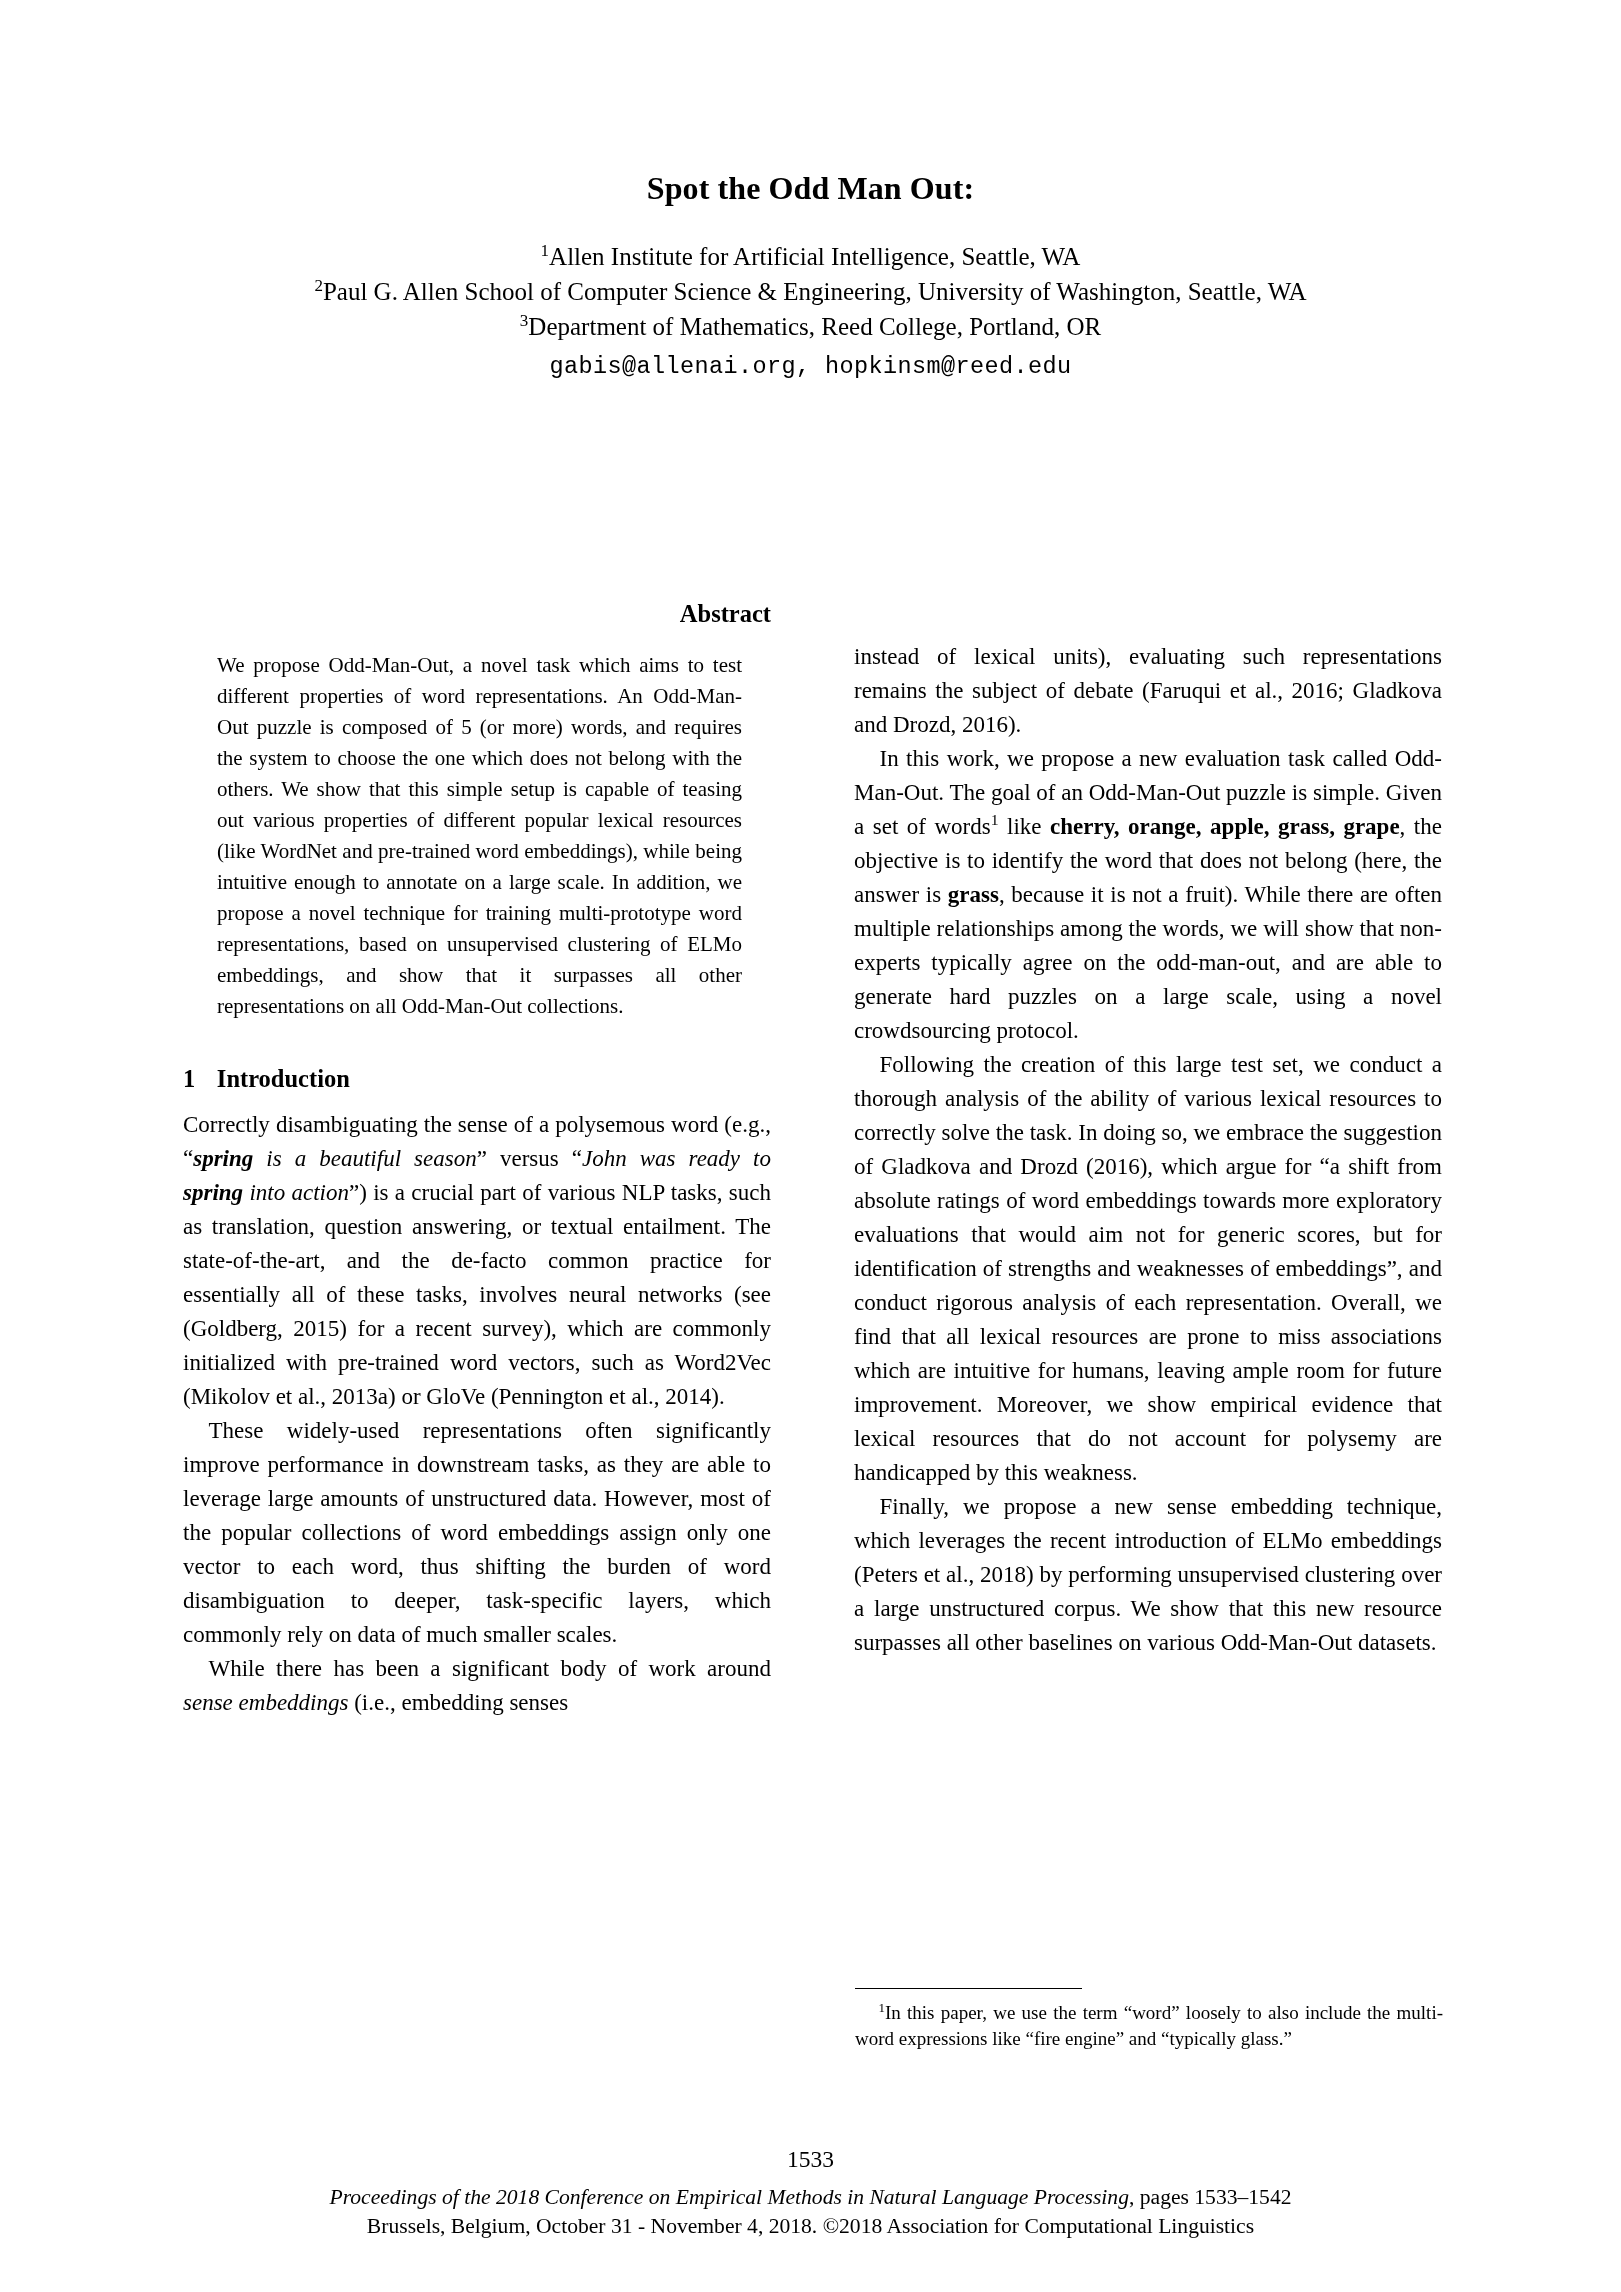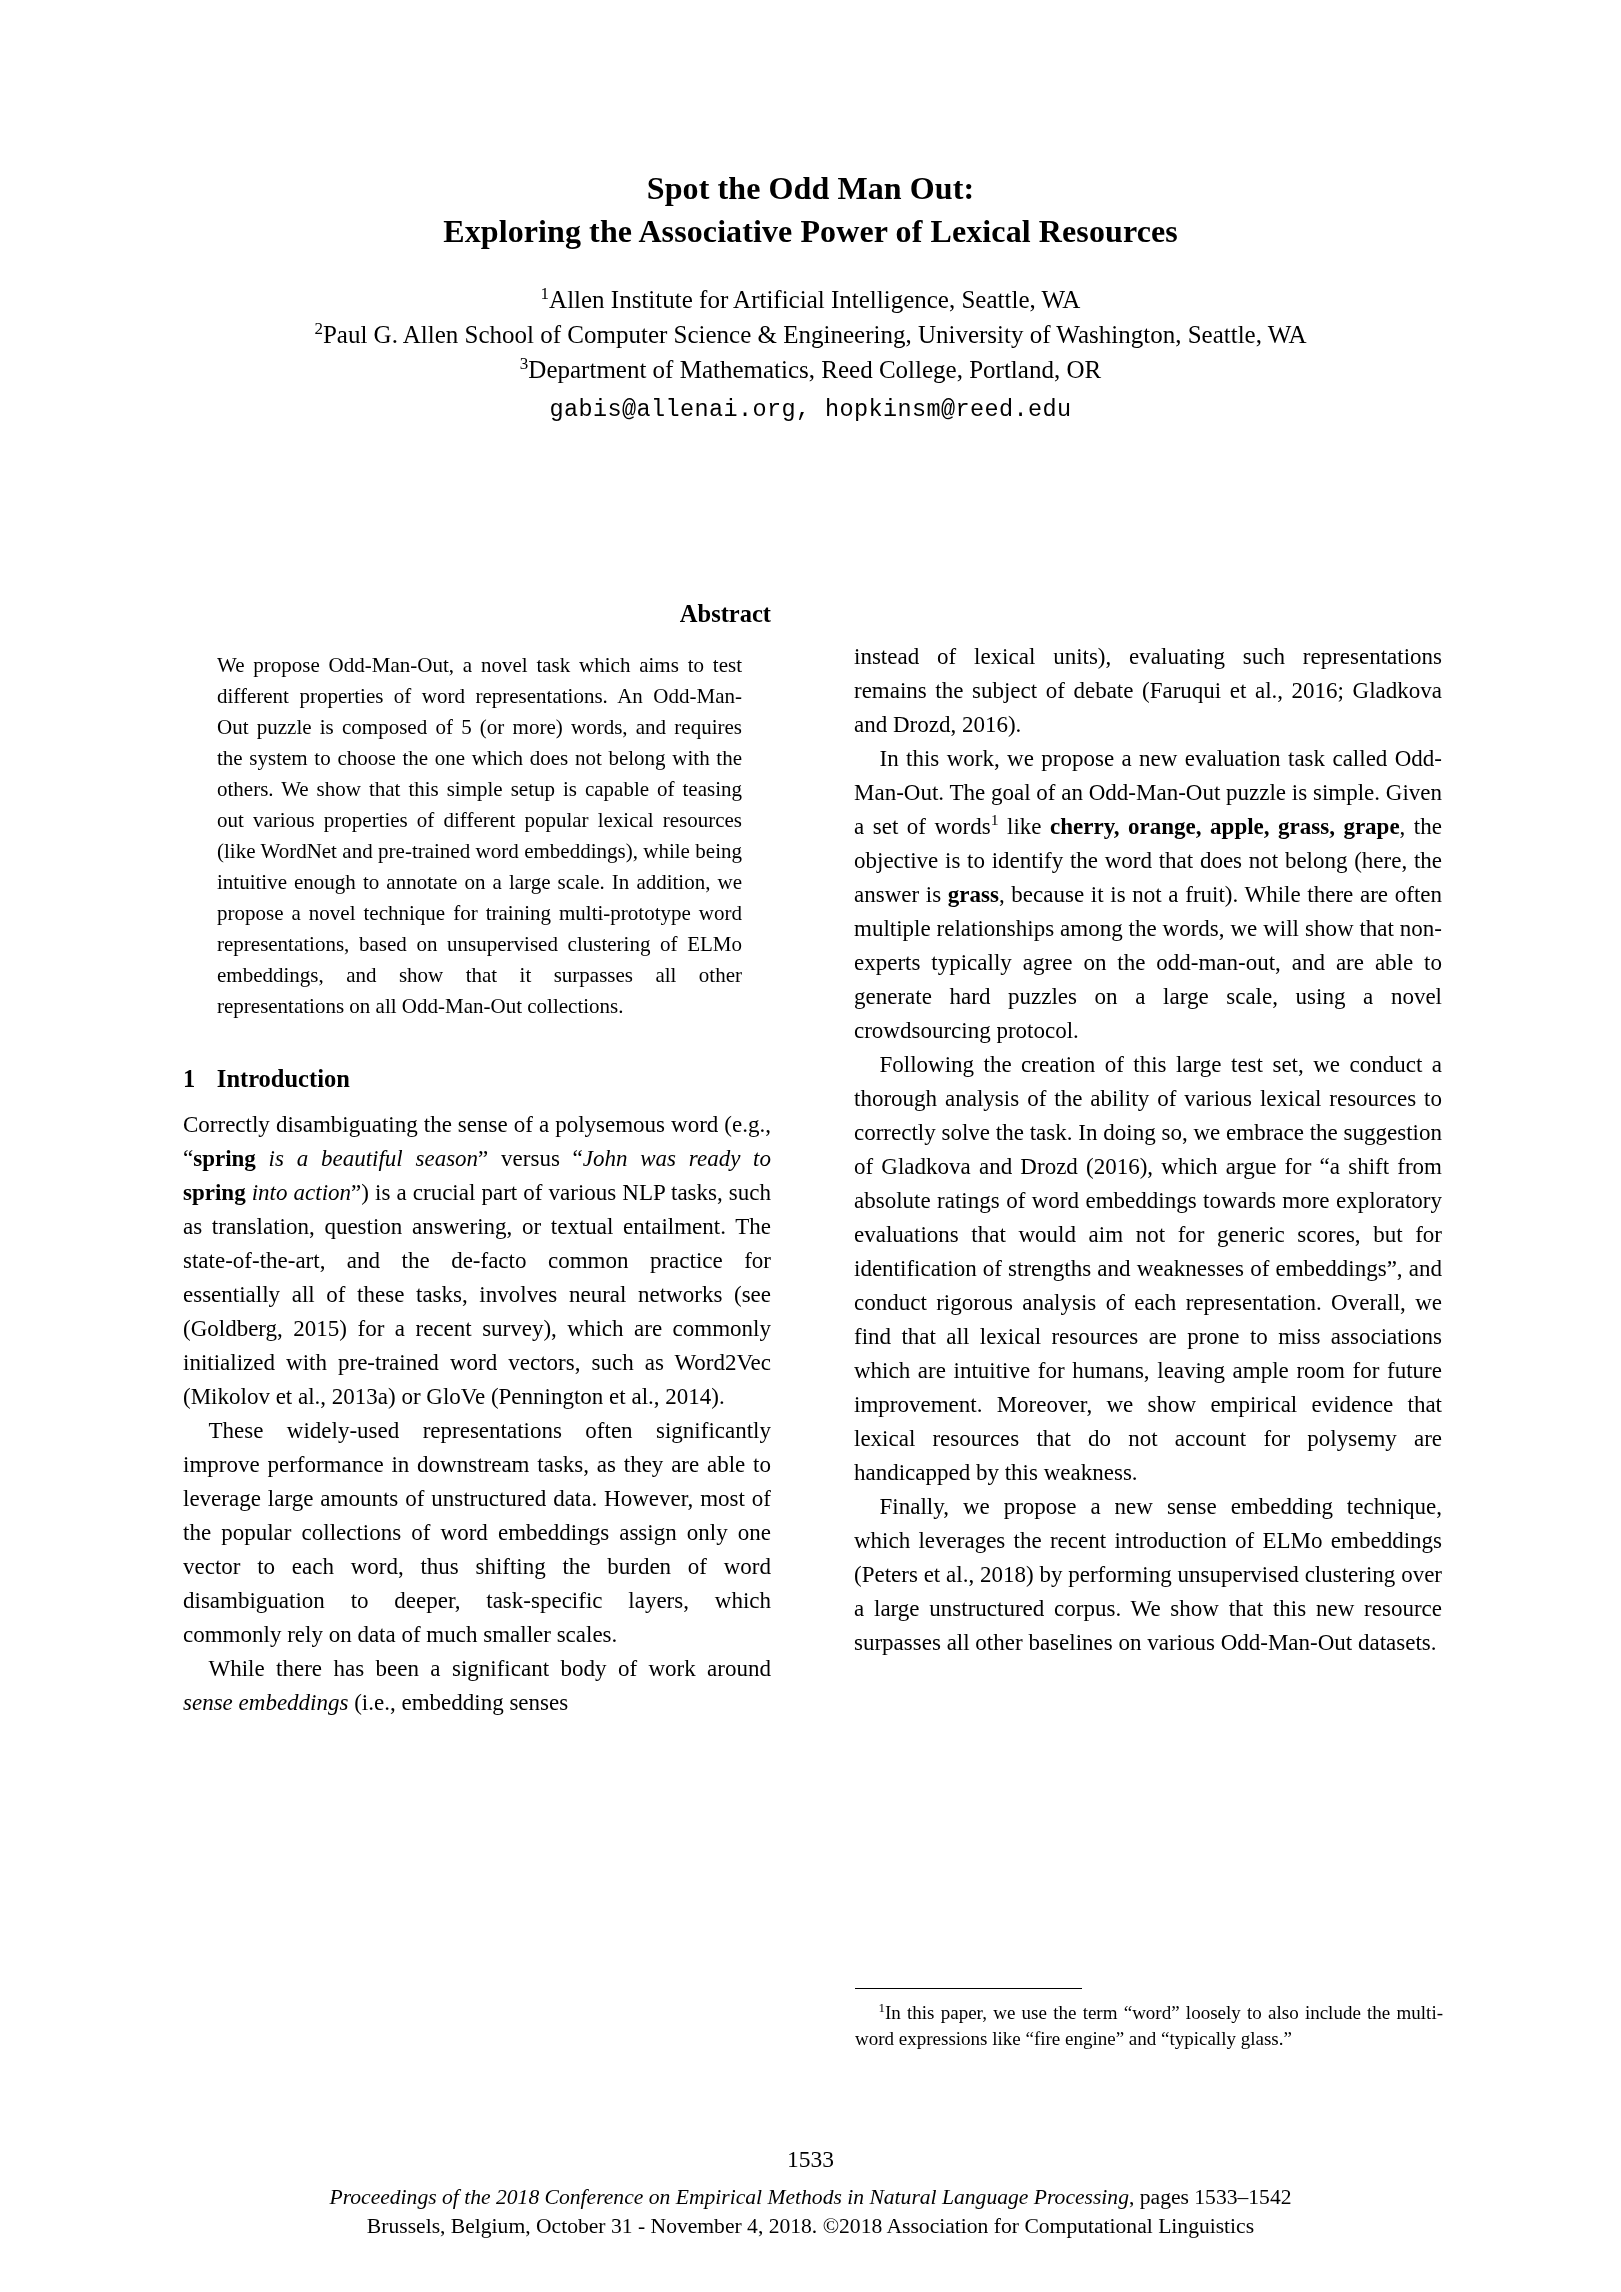--- a/index.html
+++ b/index.html
@@ -102,21 +102,21 @@
     line-height: 34px;
     text-align: justify;
     hyphens: manual;
   }
   p.body + p.body { text-indent: 25.5px; }
 
   .col-right p.body:first-child { text-indent: 0; margin-top: 40px; }
 
   em.it { font-style: italic; }
   b.bd  { font-weight: bold; }
-  b.bdit { font-weight: bold; }
+  b.bdit { font-weight: bold; font-style: italic; }
 
   
   .footnote-wrap {
     position: absolute;
     left: 855px;
     top: 1988px;
     width: 588px;
   }
   .footnote-rule {
     width: 227px;
@@ -157,21 +157,20 @@
   .footer-line1 .roman { font-style: normal; }
 </style>
 </head>
 <body>
 
 <div class="page">
 
   <div class="title-block">
     <div class="paper-title">
       <div>Spot the Odd Man Out:</div>
-      <div>Exploring the Associative Power of Lexical Resources</div>
     </div>
 
 
     <div class="affiliations">
       <div><sup>1</sup><span>Allen Institute for Artificial Intelligence, Seattle, WA</span></div>
       <div><sup>2</sup><span>Paul G. Allen School of Computer Science &amp; Engineering, University of Washington, Seattle, WA</span></div>
       <div><sup>3</sup><span>Department of Mathematics, Reed College, Portland, OR</span></div>
     </div>
 
     <div class="emails">gabis@allenai.org, hopkinsm@reed.edu</div>

